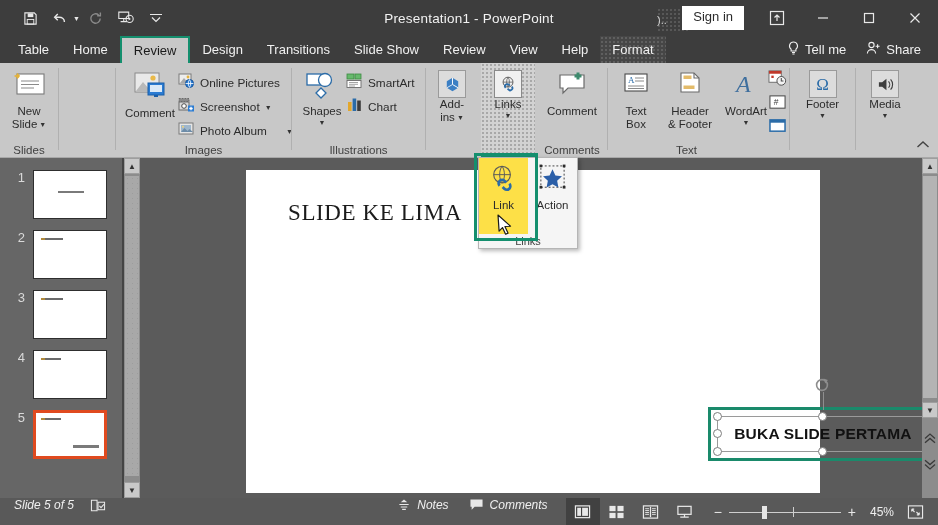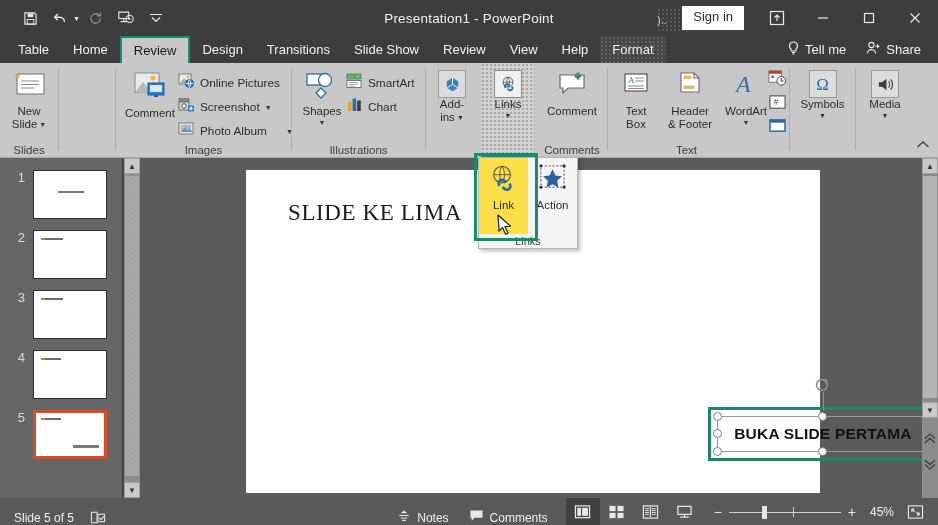--- a/index.html
+++ b/index.html
@@ -206,21 +206,21 @@
     font-size: 8px; color: #333;
   }
   .vs-thumb { position: absolute; left: 1px; width: 14px; background: #b4b4b4; }
 
   
   .statusbar {
     position: absolute; left: 0; bottom: 0; width: 938px; height: 27px;
     background: #595959; display: flex; align-items: center;
   }
   .sb-text { color: #f0f0f0; font-size: 12px; }
-  .sb-item { display: flex; align-items: flex-end; gap: 6px; padding: 0 10px; height: 27px; color: #f0f0f0; font-size: 12px; }
+  .sb-item { display: flex; align-items: flex-start; gap: 6px; padding: 0 10px; height: 27px; color: #f0f0f0; font-size: 12px; font-style: italic; }
   .view-btn { width: 34px; height: 27px; display: flex; align-items: center; justify-content: center; color: #e8e8e8; }
   .view-btn.active { background: #414141; }
   .zoom-wrap { display: flex; align-items: center; gap: 7px; padding: 0 6px; }
   .zoom-track { position: relative; width: 112px; height: 12px; display: flex; align-items: center; }
   .zoom-line { position: absolute; left: 0; right: 0; top: 50%; height: 1px; background: #cfcfcf; }
   .zoom-mid { position: absolute; left: 57%; top: 1px; width: 1px; height: 10px; background: #cfcfcf; }
   .zoom-knob { position: absolute; left: 30%; top: 0; width: 5px; height: 13px; background: #e6e6e6; }
   .zoom-pm { color: #e8e8e8; font-size: 14px; }
 </style>
 </head>
@@ -562,21 +562,21 @@
 
       <div class="glabel" style="left:0;right:24px">Text</div>
     </div>
     <div class="gsep" style="left:789px"></div>
 
     <div class="grp" style="left:790px;width:65px">
       <div class="bigbtn" style="left:4px;top:7px;width:57px">
         <span class="sq-icon">
           <span style="font-family:'Liberation Serif',serif;font-size:17px;color:#2b6ca8;line-height:1">Ω</span>
         </span>
-        <span>Symbols</span>
+        <span>Footer</span>
         <span class="caret-d">▼</span>
       </div>
     </div>
     <div class="gsep" style="left:855px"></div>
 
     <div class="grp" style="left:856px;width:58px">
       <div class="bigbtn" style="left:4px;top:7px;width:50px">
         <span class="sq-icon">
           <svg width="19" height="17" viewBox="0 0 20 18">
               <path d="M3 6.5h3.5L11 3v12L6.5 11.5H3z" fill="#3d3d3d"></path>

